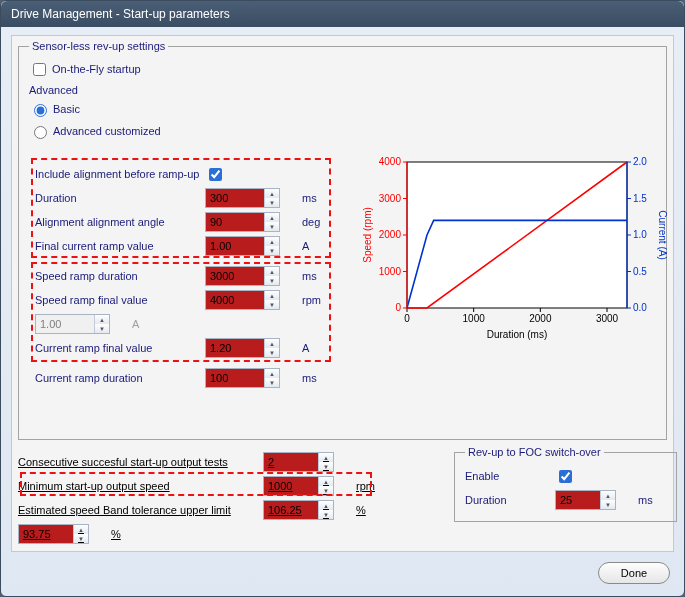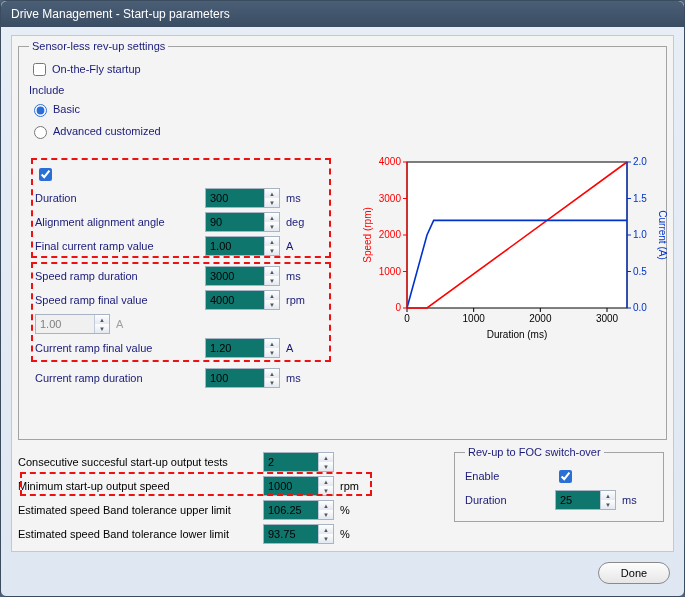--- a/index.html
+++ b/index.html
@@ -11,30 +11,30 @@
   legend { font-size: 11px; color: #1a1a7a; padding: 0 3px; }
   .fs-main { position: absolute; left: 6px; top: 4px; right: 6px; height: 400px; }
   .row { display: flex; align-items: center; height: 22px; }
   .check { width: 13px; height: 13px; margin-right: 6px; accent-color: #2a6fd6;}
   .radio { width: 13px; height: 13px; margin-right: 6px; accent-color: #2a6fd6;}
   .lbl { color: #1a1a7a; font-size: 11px; }
   .lbl-disabled { color: #a0a0a0; }
   .param { display: flex; align-items: center; height: 24px; }
   .param-label { width: 170px; font-size: 11px; }
   .spin { display: inline-flex; height: 20px; border: 1px solid #a8b4c4; background: #fff; }
-  .spin input { width: 58px; border: none; outline: none; font-size: 11px; padding: 0 4px; color: #000; background: #0f766e; }
+  .spin input { width: 58px; border: none; outline: none; font-size: 11px; padding: 0 4px; color: #000; background: #b91c1c; }
   .spin input:disabled { background: #f0f0f0; color: #808080; }
   .spin .btns { width: 15px; display: flex; flex-direction: column; border-left: 1px solid #c0cad8; }
   .spin .btns span { flex: 1; font-size: 6px; display: flex; align-items: center; justify-content: center; color: #555; background: linear-gradient(#fefefe,#e3e9f2); cursor: pointer; }
-  .unit { width: 28px; font-size: 11px; margin-left: 6px; }
+  .unit { width: 28px; font-size: 11px; margin-left: 22px; }
   .dashed-red { position: absolute; border: 2px dashed #e11; pointer-events: none; }
   .chart-area { position: absolute; left: 340px; top: 100px; width: 308px; height: 190px; }
   .chart-area svg { position: absolute; left: 0; top: 0; }
   .done-btn { position: absolute; right: 14px; bottom: 12px; width: 72px; height: 22px; font-size: 11px; background: linear-gradient(#fdfdfd,#e6e6e6); border: 1px solid #8a8a8a; border-radius: 11px; cursor: pointer; }
-  .bottom-left { position: absolute; left: 6px; top: 414px; width: 430px; }
+  .bottom-left { position: absolute; left: 6px; top: 414px; width: 430px; text-decoration: underline; }
   .bottom-left .param-label { width: 245px; }
   .bottom-left .spin input { width: 54px; }
   fieldset.rev { position: absolute; left: 442px; top: 410px; width: 210px; height: 76px; }
   .rev .param-label { width: 90px; }
   .rev .spin input { width: 44px; }
   .profile-block { margin-top: 2px; margin-bottom: 6px; }
   .params-left { position: absolute; left: 16px; top: 110px; width: 318px; }
 </style>
 </head>
 <body>
@@ -48,34 +48,35 @@
 
     <fieldset class="fs-main">
       <legend>Sensor-less rev-up settings</legend>
 
       <div class="row">
         <input type="checkbox" class="check" style="">
         <span class="lbl">On-the-Fly startup</span>
       </div>
 
       <div class="profile-block">
-        <div class="lbl" style="margin:4px 0 2px 0;">Include</div>
+        <div class="lbl" style="margin:4px 0 2px 0;">Advanced</div>
         <div class="row">
           <input type="radio" class="radio" name="profile" checked="" style="">
           <span class="lbl">Basic</span>
         </div>
         <div class="row">
           <input type="radio" class="radio" name="profile" style="">
           <span class="lbl">Advanced customized</span>
         </div>
       </div>
 
       <div class="params-left">
 
         <div class="param">
+          <span class="param-label">Include alignment before ramp-up</span>
           <input type="checkbox" class="check" checked="" style="">
         </div>
         <div class="param">
           <span class="param-label">Duration</span>
           <span class="spin">
               <input value="300" style="">
               <span class="btns">
                 <span>▲</span>
                 <span>▼</span>
               </span>
@@ -239,21 +240,20 @@
         <span class="spin">
             <input value="106.25" style="">
             <span class="btns">
               <span>▲</span>
               <span>▼</span>
             </span>
           </span>
         <span class="unit">%</span>
       </div>
       <div class="param">
-        <span class="param-label">Estimated speed Band tolerance lower limit</span>
         <span class="spin">
             <input value="93.75" style="">
             <span class="btns">
               <span>▲</span>
               <span>▼</span>
             </span>
           </span>
         <span class="unit">%</span>
       </div>
     </div>

